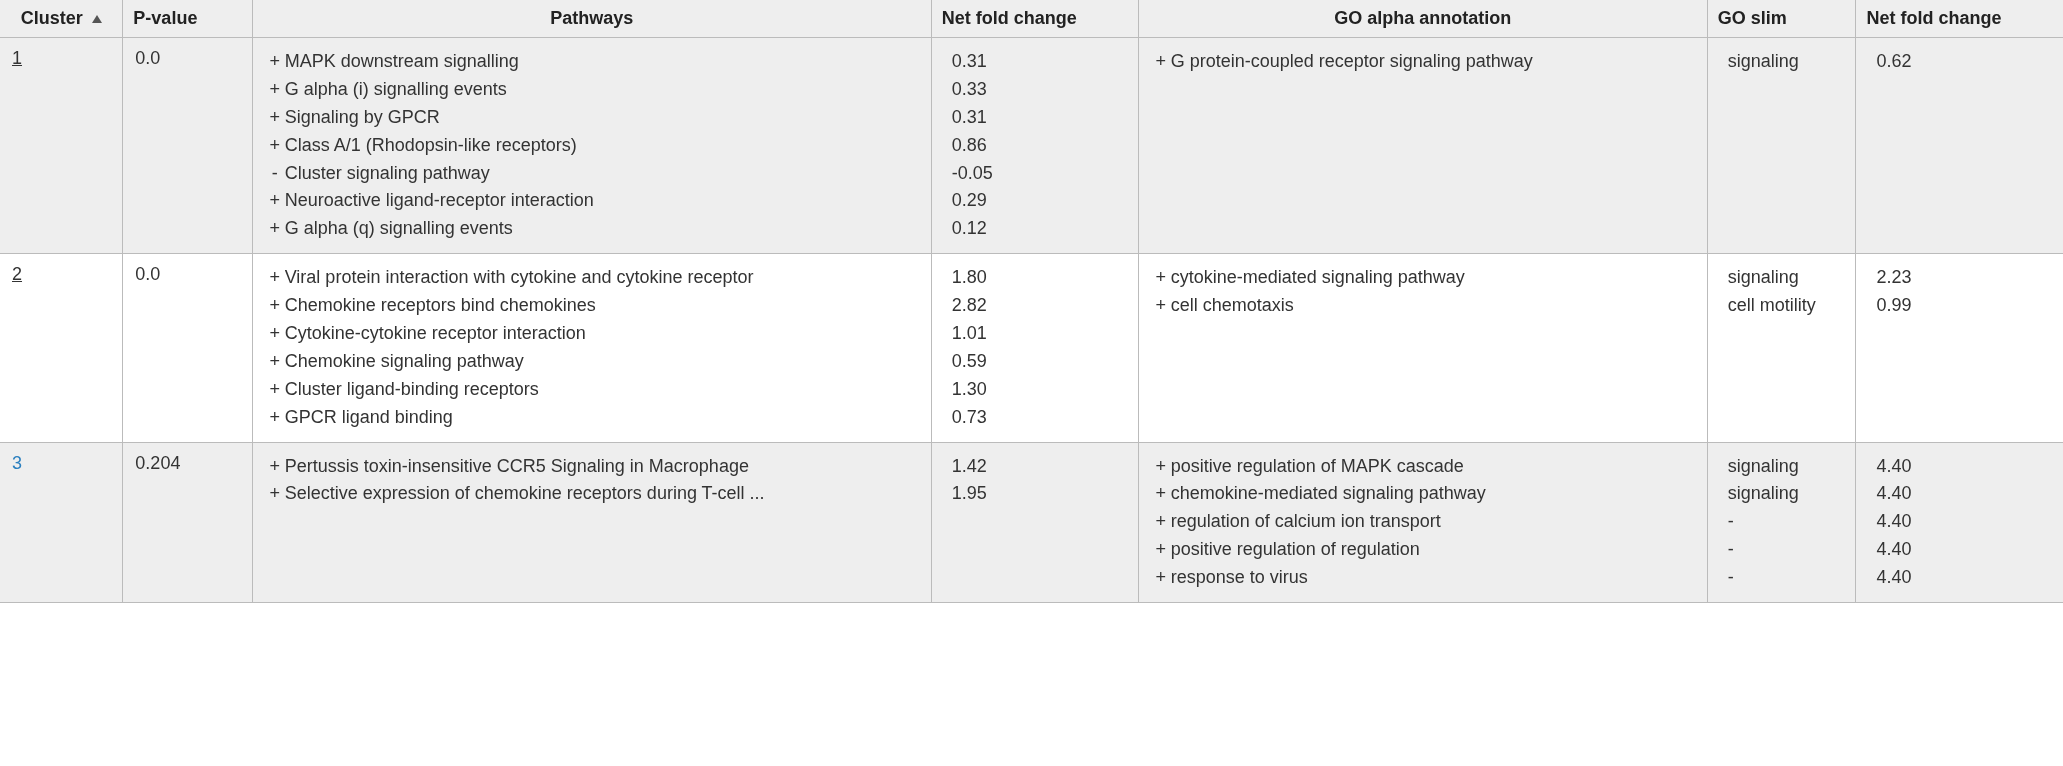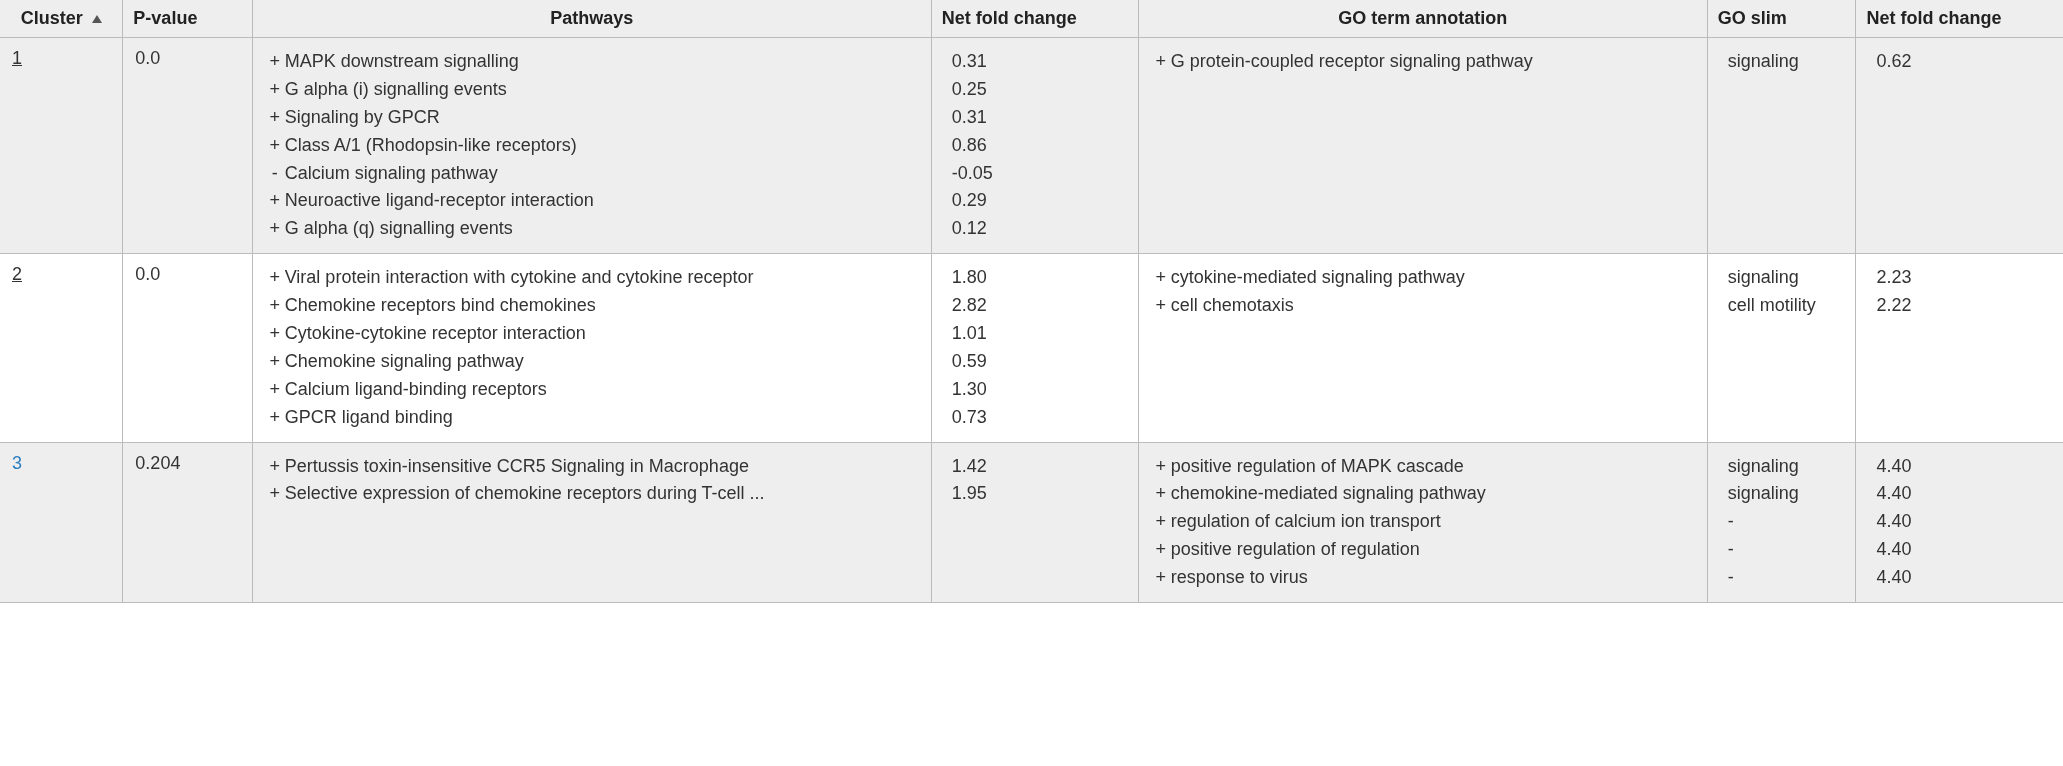--- a/index.html
+++ b/index.html
@@ -112,21 +112,21 @@
   </colgroup>
   <thead>
     <tr>
       <th>
         <span>Cluster</span>
         <span class="sort-arrow"></span>
       </th>
       <th class="left">P-value</th>
       <th>Pathways</th>
       <th class="left">Net fold change</th>
-      <th>GO term annotation</th>
+      <th>GO alpha annotation</th>
       <th class="left">GO slim</th>
       <th class="left">Net fold change</th>
     </tr>
   </thead>
   <tbody id="tbody">
       <tr class="data-row alt">
         <td><span class="cluster-link">1</span></td>
         <td>0.0</td>
         <td>
           <div class="item-line">
@@ -140,34 +140,34 @@
           <div class="item-line">
             <span class="sign">+</span>
             <span class="item-text"> Signaling by GPCR</span>
           </div>
           <div class="item-line">
             <span class="sign">+</span>
             <span class="item-text"> Class A/1 (Rhodopsin-like receptors)</span>
           </div>
           <div class="item-line">
             <span class="sign">-</span>
-            <span class="item-text"> Calcium signaling pathway</span>
+            <span class="item-text"> Cluster signaling pathway</span>
           </div>
           <div class="item-line">
             <span class="sign">+</span>
             <span class="item-text"> Neuroactive ligand-receptor interaction</span>
           </div>
           <div class="item-line">
             <span class="sign">+</span>
             <span class="item-text"> G alpha (q) signalling events</span>
           </div>
         </td>
         <td>
           <div class="val-line">0.31</div>
-          <div class="val-line">0.25</div>
+          <div class="val-line">0.33</div>
           <div class="val-line">0.31</div>
           <div class="val-line">0.86</div>
           <div class="val-line">-0.05</div>
           <div class="val-line">0.29</div>
           <div class="val-line">0.12</div>
         </td>
         <td>
           <div class="item-line">
             <span class="sign">+</span>
             <span class="item-text"> G protein-coupled receptor signaling pathway</span>
@@ -195,21 +195,21 @@
           <div class="item-line">
             <span class="sign">+</span>
             <span class="item-text"> Cytokine-cytokine receptor interaction</span>
           </div>
           <div class="item-line">
             <span class="sign">+</span>
             <span class="item-text"> Chemokine signaling pathway</span>
           </div>
           <div class="item-line">
             <span class="sign">+</span>
-            <span class="item-text"> Calcium ligand-binding receptors</span>
+            <span class="item-text"> Cluster ligand-binding receptors</span>
           </div>
           <div class="item-line">
             <span class="sign">+</span>
             <span class="item-text"> GPCR ligand binding</span>
           </div>
         </td>
         <td>
           <div class="val-line">1.80</div>
           <div class="val-line">2.82</div>
           <div class="val-line">1.01</div>
@@ -226,21 +226,21 @@
             <span class="sign">+</span>
             <span class="item-text"> cell chemotaxis</span>
           </div>
         </td>
         <td>
           <div class="val-line">signaling</div>
           <div class="val-line">cell motility</div>
         </td>
         <td>
           <div class="val-line">2.23</div>
-          <div class="val-line">2.22</div>
+          <div class="val-line">0.99</div>
         </td>
       </tr>
       <tr class="data-row alt">
         <td><span class="cluster-link hover">3</span></td>
         <td>0.204</td>
         <td>
           <div class="item-line">
             <span class="sign">+</span>
             <span class="item-text"> Pertussis toxin-insensitive CCR5 Signaling in Macrophage</span>
           </div>

